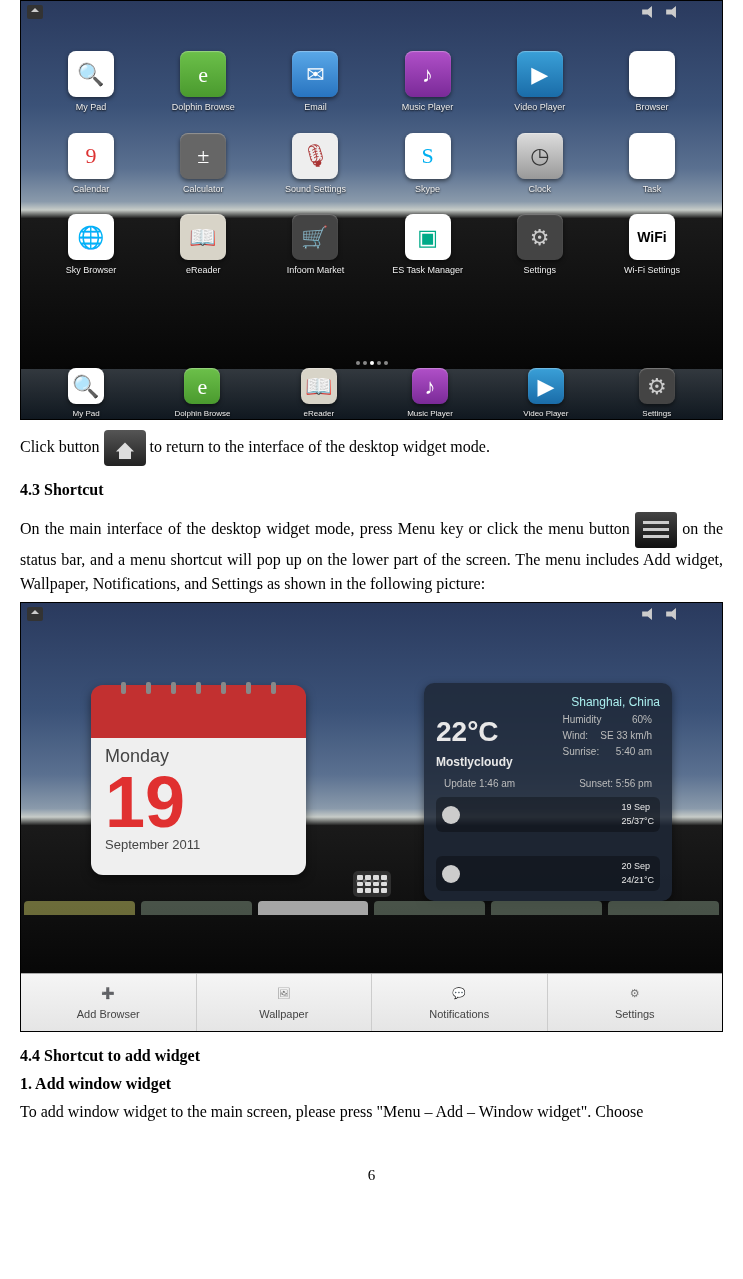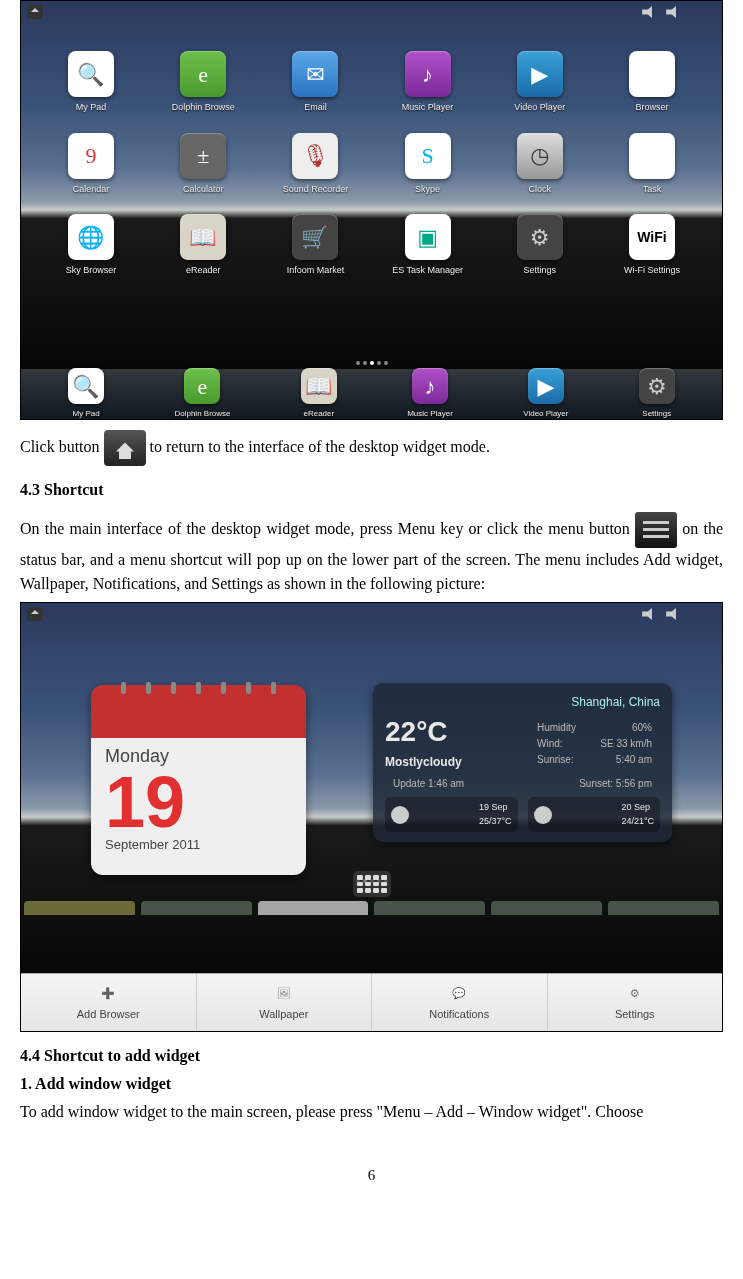--- a/index.html
+++ b/index.html
@@ -57,26 +57,26 @@
   .heading { font-weight:bold; margin: 12px 0 4px; }
 
   
   .widget-area { position:relative; z-index:2; height: calc(100% - 22px - 58px); }
   .cal-widget { position:absolute; left:70px; top:60px; width:215px; height:190px; background: linear-gradient(#c23030 0%, #c23030 28%, #efefef 28%); border-radius:12px; box-shadow:0 4px 10px rgba(0,0,0,0.5); padding:10px 14px; color:#333; font-family:sans-serif; }
   .cal-widget .day { color:#444; font-size:18px; margin-top: 48px; }
   .cal-widget .num { font-size:72px; color:#e03030; font-weight:bold; line-height:0.9; }
   .cal-widget .month { font-size:13px; color:#444; }
   .cal-rings { position:absolute; top:-3px; left:20px; right:20px; height:12px; display:flex; justify-content:space-around; }
   .cal-rings span { width:5px; height:12px; background:#888; border-radius:2px; }
-  .weather-widget { position:absolute; right:50px; top:58px; width:299px; background:rgba(30,40,55,0.85); border-radius:10px; padding:10px 12px; color:#e8e8e8; font-family:sans-serif; font-size:10px; box-shadow:0 3px 8px rgba(0,0,0,0.5); }
+  .weather-widget { position:absolute; right:50px; top:58px; width:248px; background:rgba(30,40,55,0.85); border-radius:10px; padding:10px 12px; color:#e8e8e8; font-family:sans-serif; font-size:10px; box-shadow:0 3px 8px rgba(0,0,0,0.5); }
   .weather-widget .loc { text-align:right; font-size:12px; color:#aee; }
   .weather-widget .temp { font-size:28px; font-weight:bold; }
   .weather-widget .cond { font-size:12px; font-weight:bold; margin-bottom:4px; }
   .weather-widget .row { display:flex; justify-content:space-between; margin:1px 8px; color:#bbb; }
-  .forecast { display:flex; gap:10px; margin-top:6px; }
+  .forecast { display:flex; gap:24px; margin-top:6px;flex-direction:column; }
   .fc { flex:1; background:rgba(0,0,0,0.3); border-radius:6px; padding:4px 6px; display:flex; justify-content:space-between; align-items:center; }
   .fc .t { font-size:9px; }
   .fc-icon { width:18px; height:18px; background:#ccc; border-radius:50%; }
 
   .drawer-btn { position:absolute; left:50%; bottom:76px; transform:translateX(-50%); width:38px; height:26px; background:rgba(60,60,60,0.7); border-radius:5px; z-index:3; display:grid; grid-template-columns:repeat(4,1fr); grid-template-rows:repeat(3,1fr); gap:2px; padding:4px; }
   .drawer-btn span { background:#ddd; border-radius:1px; }
 
   .menu-panel { position:absolute; bottom:0; left:0; right:0; height:58px; background:linear-gradient(#f5f5f5,#e5e5e5); display:flex; border-top:1px solid #aaa; z-index:4; }
   .menu-item { flex:1; display:flex; flex-direction:column; align-items:center; justify-content:center; gap:2px; border-right:1px solid #ccc; font-size:11px; color:#444; font-family:sans-serif; }
   .menu-item:last-child { border-right:none; }
@@ -138,21 +138,21 @@
         <div class="app">
           <div class="app-icon ic-calendar">9</div>
           <div class="app-label">Calendar</div>
         </div>
         <div class="app">
           <div class="app-icon ic-calc">±</div>
           <div class="app-label">Calculator</div>
         </div>
         <div class="app">
           <div class="app-icon ic-sound">🎙</div>
-          <div class="app-label">Sound Recorder</div>
+          <div class="app-label">Sound Settings</div>
         </div>
         <div class="app">
           <div class="app-icon ic-skype">S</div>
           <div class="app-label">Skype</div>
         </div>
         <div class="app">
           <div class="app-icon ic-clock">◷</div>
           <div class="app-label">Clock</div>
         </div>
         <div class="app">
@@ -261,21 +261,21 @@
           <span></span>
           <span></span>
           <span></span>
         </div>
       <div class="day">Monday</div>
       <div class="num">19</div>
       <div class="month">September 2011</div>
     </div>
     <div class="weather-widget">
       <div class="loc">Shanghai, China</div>
-      <div style="display:flex; gap:13px; align-items:center;">
+      <div style="display:flex; gap:13px; align-items:flex-start;">
         <div style="flex:1">
           <div class="temp">22°C</div>
           <div class="cond">Mostlycloudy</div>
         </div>
         <div style="flex:1">
           <div class="row">
               <span>Humidity</span>
               <span>60%</span>
             </div>
           <div class="row">

